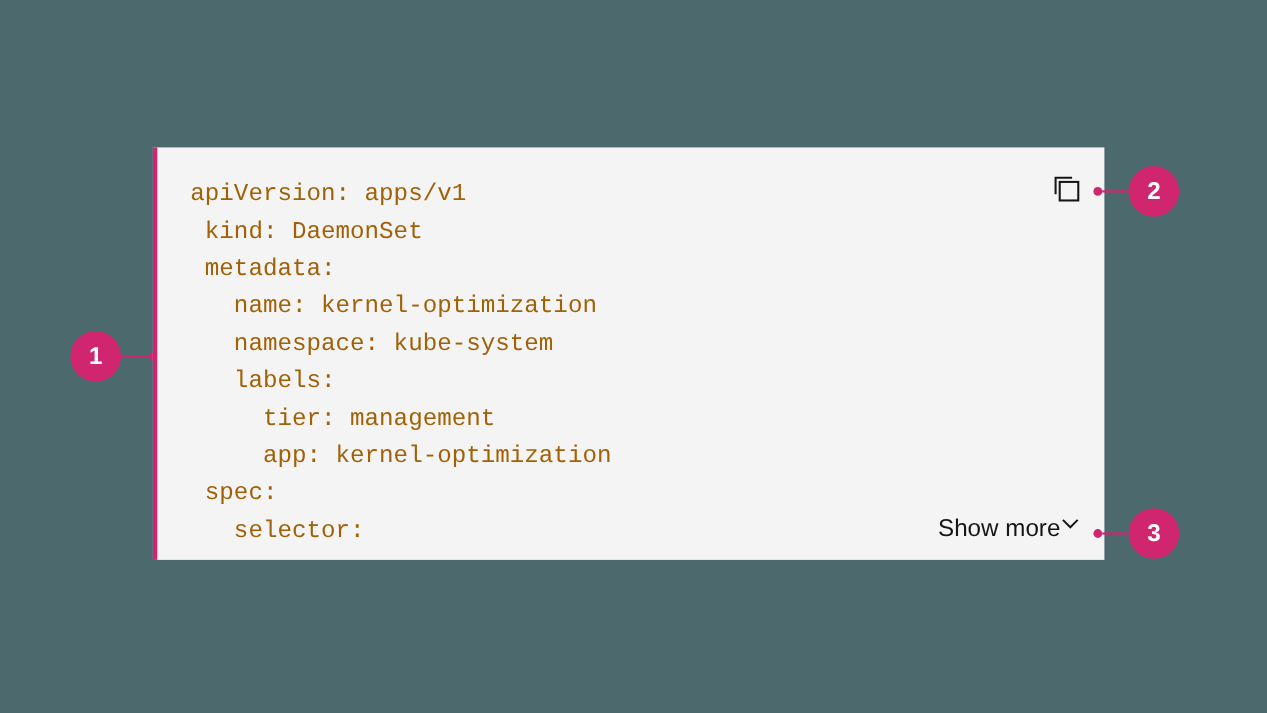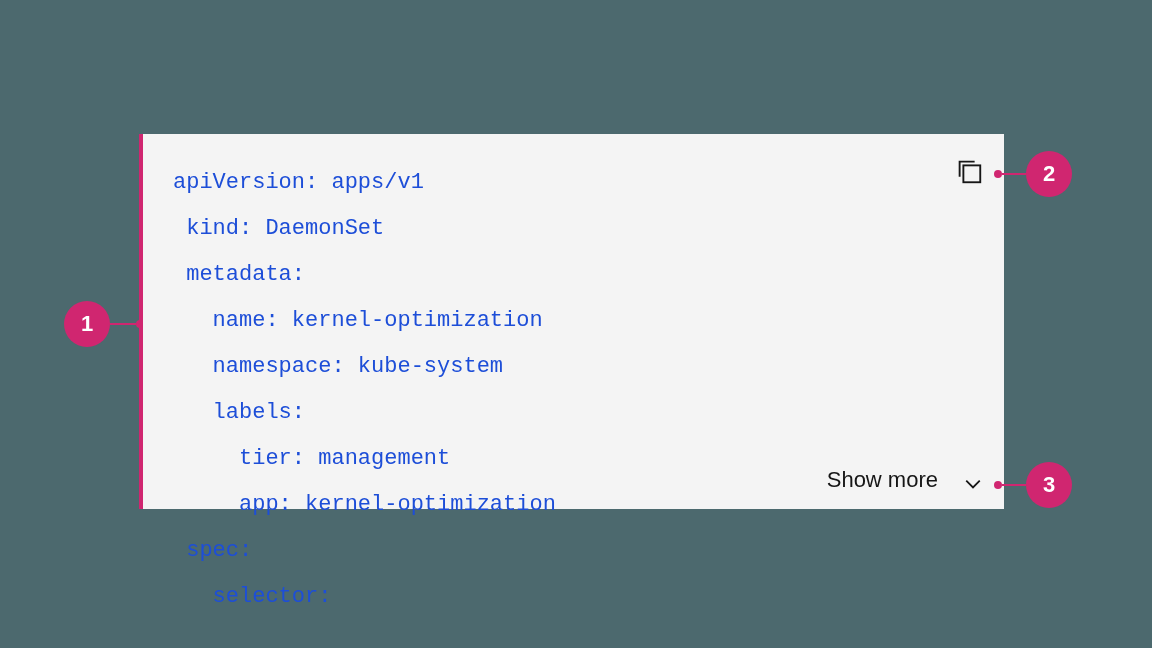--- a/index.html
+++ b/index.html
@@ -24,39 +24,39 @@
     height: 375px;
     background: #f4f4f4;
     border-left: 4px solid #d02670;
   }
   .code-content {
     position: absolute;
     left: 30px;
     top: 26px;
     font-family: "SFMono-Regular", Consolas, "Liberation Mono", Menlo, monospace;
     font-size: 22px;
-    line-height: 46px;
-    color: #1d4ed8;
+    line-height: 34px;
+    color: #a16207;
     white-space: pre;
   }
   .copy-btn {
     position: absolute;
     right: 20px;
     top: 22px;
     width: 30px;
     height: 30px;
     cursor: pointer;
   }
   .show-more {
     position: absolute;
     right: 22px;
     bottom: 16px;
     display: flex;
-    align-items: flex-end;
-    gap: 26px;
+    align-items: flex-start;
+    gap: 0;
     cursor: pointer;
     font-size: 22px;
     color: #161616;
   }
   .callout {
     position: absolute;
     display: flex;
     align-items: center;
   }
   .callout-num {

